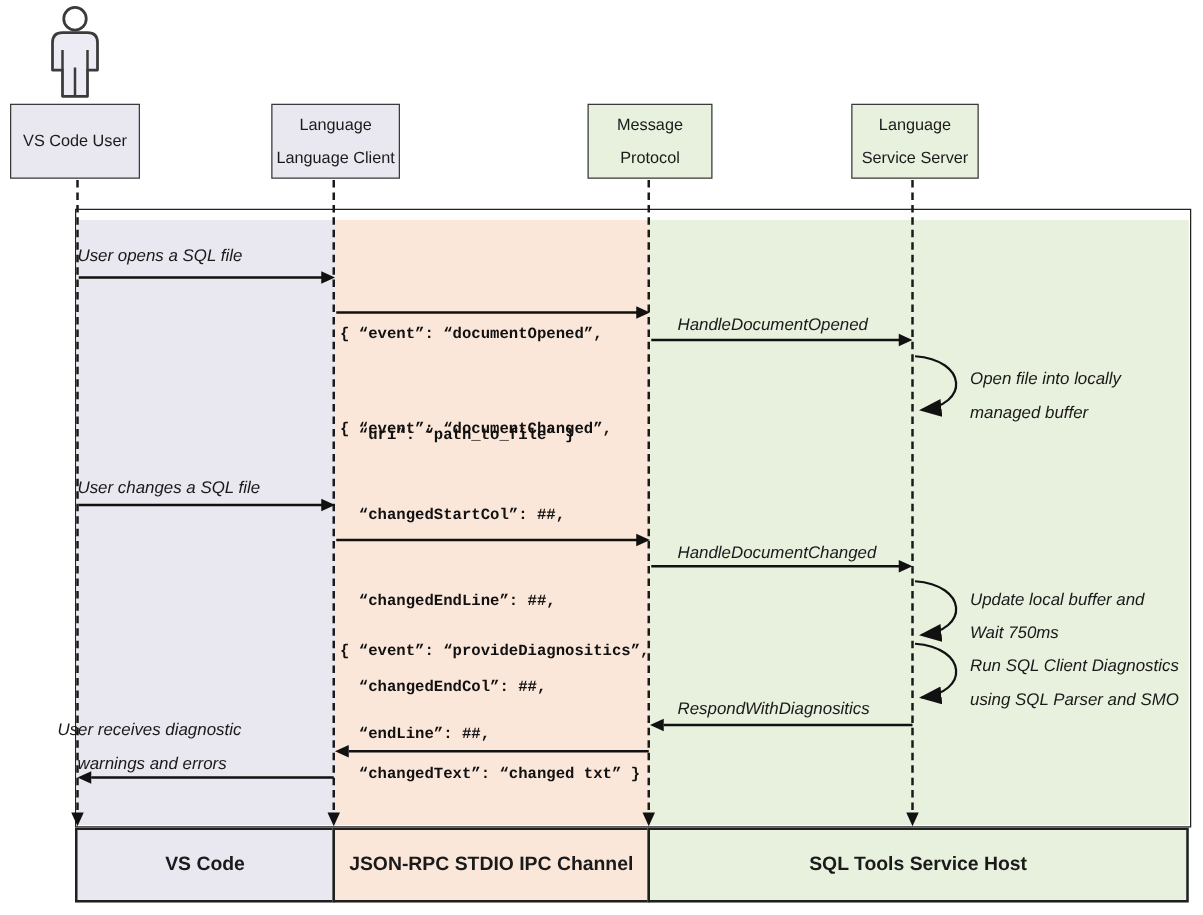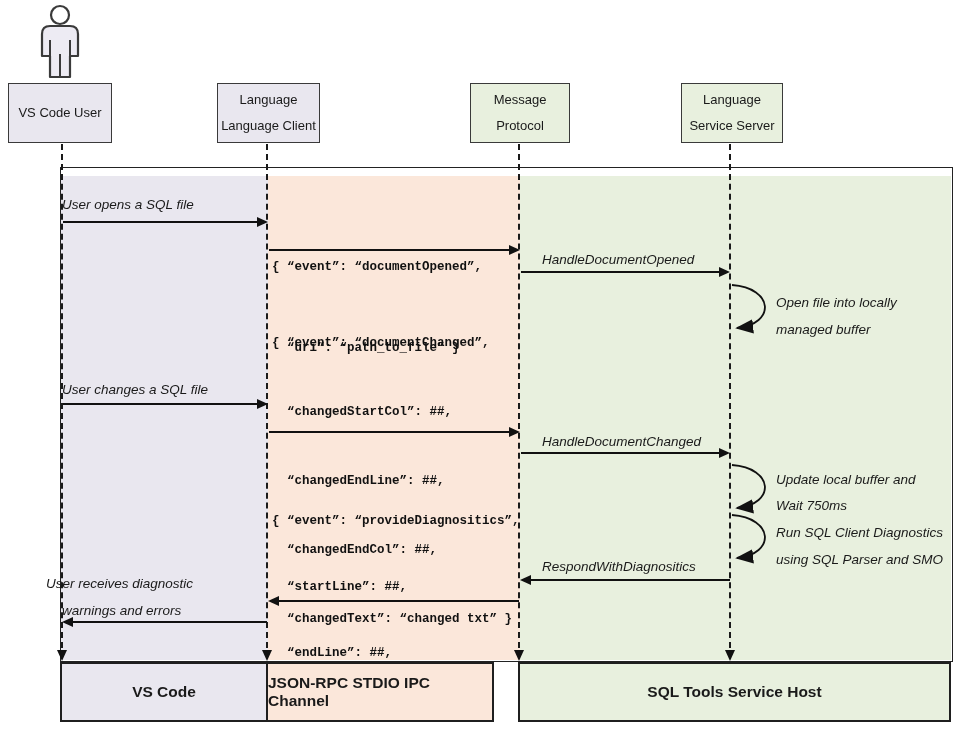--- a/index.html
+++ b/index.html
@@ -133,21 +133,20 @@
   <div class="msg-label center-label" style="left:776px;width:150px;top:498px">Wait 750ms</div>
 
   <svg class="loop-svg" style="left:730px;top:513px" width="54" height="50">
     <path d="M2,2 C44,5 46,41 7,45" fill="none" stroke="#111" stroke-width="1.8" marker-end="url(#ah)"></path>
   </svg>
   <div class="msg-label" style="left:776px;top:525px">Run SQL Client Diagnostics</div>
   <div class="msg-label" style="left:776px;top:552px">using SQL Parser and SMO</div>
 
   <div class="code-block" style="left:272px;top:466px;line-height:22px">
     <span class="code-line">{ “event”: “provideDiagnositics”,</span>
-    <span class="code-line">  “startLine”: ##,</span>
     <span class="code-line">  “endLine”: ##,</span>
     
     
   </div>
 
   <div class="msg-label" style="left:542px;top:559px">RespondWithDiagnositics</div>
   <div class="msg-line" style="left:531px;top:579px;width:199px"></div>
   <div class="head-left" style="left:520px;top:575px"></div>
 
   <div class="msg-line" style="left:279px;top:600px;width:240px"></div>
@@ -159,20 +158,20 @@
   <div class="head-left" style="left:62px;top:617px"></div>
 
   <div class="head-down" style="left:57px;top:650px"></div>
   <div class="head-down" style="left:262px;top:650px"></div>
   <div class="head-down" style="left:514px;top:650px"></div>
   <div class="head-down" style="left:725px;top:650px"></div>
 
   <div class="footer-box lavender" style="left:60px;width:208px">
     <span>VS Code</span>
   </div>
-  <div class="footer-box peach" style="left:266px;width:228px">
+  <div class="footer-box peach" style="left:266px;width:254px">
     <span>JSON-RPC STDIO IPC Channel</span>
   </div>
   <div class="footer-box green" style="left:518px;width:433px">
     <span>SQL Tools Service Host</span>
   </div>
 
 </div>
 
 </body></html>

